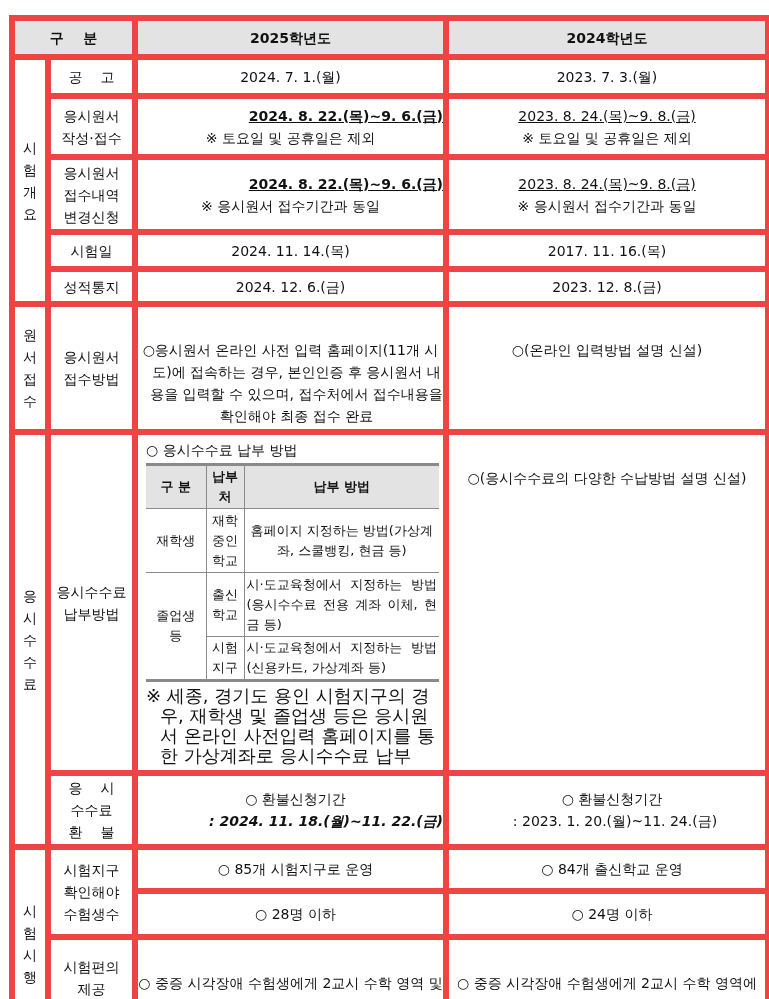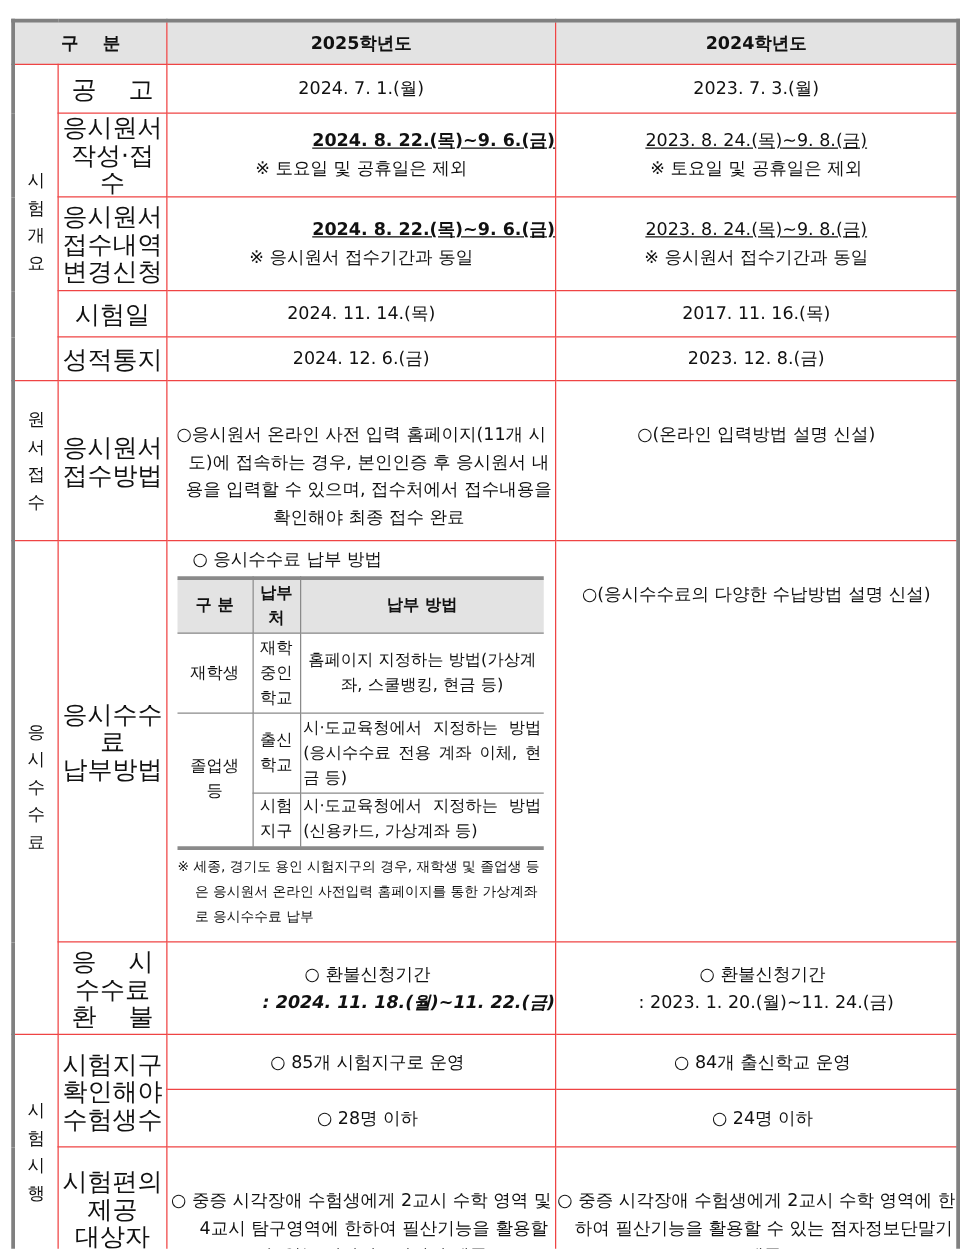--- a/index.html
+++ b/index.html
@@ -1,39 +1,39 @@
 <!DOCTYPE html>
 <html><head>
 <meta charset="utf-8">
 <style>
   html, body { margin: 0; padding: 0; background: #ffffff; }
   body { width: 769px; height: 999px; position: relative; overflow: hidden;
          font-family: "DejaVu Sans", "Liberation Sans", sans-serif; color: #111; }
   .outer { position: absolute; left: 9px; top: 15px; width: 756px; border-collapse: collapse;
            table-layout: fixed; border: 3px solid #808080; font-size: 14px; }
-  .outer td { border: 1px solid #ef4444; padding: 0; vertical-align: middle; text-align: center;
+  .outer td { border: 6px solid #ef4444; padding: 0; vertical-align: middle; text-align: center;
               line-height: 22px; }
   .outer tr.hdr td { background: #e3e3e3; font-weight: bold; height: 33px; }
   .cat { font-size: 14px; line-height: 30px; }
   .cat span { display: block; }
-  .lbl { font-size: 20px; line-height: 22px; }
+  .lbl { font-size: 14px; line-height: 22px; }
   .lbl span { display: block; }
   .l { text-align: left; }
   .u { text-decoration: underline; }
   .b { font-weight: bold; text-align: right; }
   .para { text-align: justify; padding: 4px 6px 2px 8px; line-height: 22px; }
   .para .hang { display: block; padding-left: 12px; text-indent: -12px; margin-top: 32px; }
   .inner-wrap { padding: 4px 8px 4px 8px; text-align: left; }
   .inner { width: 293px; border-collapse: collapse; table-layout: fixed; margin: 2px 0 2px 0;
            font-size: 13px; border-top: 3px solid #8a8a8a; border-bottom: 3px solid #8a8a8a; }
   .inner td { border: 1px solid #8a8a8a; border-left: 1px solid #8a8a8a; line-height: 20px; padding: 1px 2px; }
   .inner tr td:first-child { border-left: none; }
   .inner tr td:last-child { border-right: none; }
   .inner tr.ih td { background: #e3e3e3; font-weight: bold; }
-  .note { font-size: 11px; line-height: 20px; padding-left: 14px; text-indent: -14px; margin-top: 4px; }
+  .note { font-size: 18px; line-height: 20px; padding-left: 14px; text-indent: -14px; margin-top: 4px; }
   .top { vertical-align: top !important; }
 </style>
 </head>
 <body>
 
 <table class="outer">
   <colgroup>
     <col style="width:36px">
     <col style="width:87px">
     <col style="width:311px">
@@ -128,21 +128,21 @@
       <span>수</span>
       <span>수</span>
       <span>료</span>
     </td>
     <td class="lbl">
       <span>응시수수료</span>
       <span>납부방법</span>
     </td>
     <td class="top">
       <div class="inner-wrap">
-        <div style="line-height:22px;margin-left:12px;">○ 응시수수료 납부 방법</div>
+        <div style="line-height:22px;">○ 응시수수료 납부 방법</div>
         <table class="inner">
           <colgroup>
             <col style="width:60px">
             <col style="width:38px">
             <col style="width:195px">
           </colgroup>
           <tbody>
                 <tr class="ih" style="height:44px">
             <td>구 분</td>
             <td>납부처</td>

